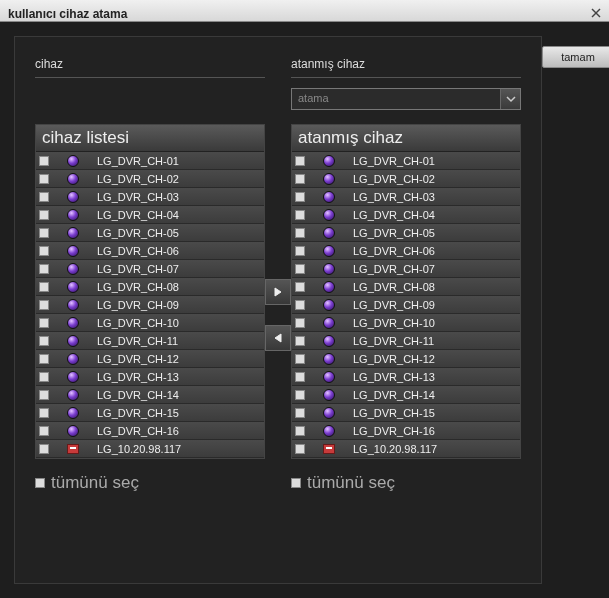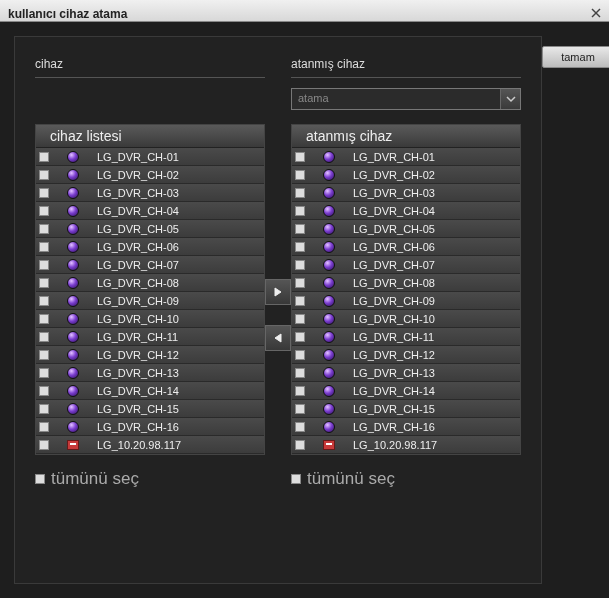--- a/index.html
+++ b/index.html
@@ -89,22 +89,22 @@
   .dropdown-btn svg { width: 10px; height: 10px; }
   .list-box {
     border: 1px solid #444;
     background: #2a2a2a;
     display: flex;
     flex-direction: column;
   }
   .list-header {
     background: linear-gradient(to bottom, #5a5a5a, #3a3a3a);
     color: #eee;
-    padding: 3px 14px;
-    font-size: 14px;
+    padding: 3px 6px;
+    font-size: 17px;
     border-bottom: 1px solid #222;
   }
   .list-items { }
   .list-item {
     display: flex;
     align-items: center;
     height: 18px;
     padding: 0 3px;
     background: linear-gradient(to bottom, #4a4a4a, #3c3c3c);
     border-bottom: 1px solid #2a2a2a;

